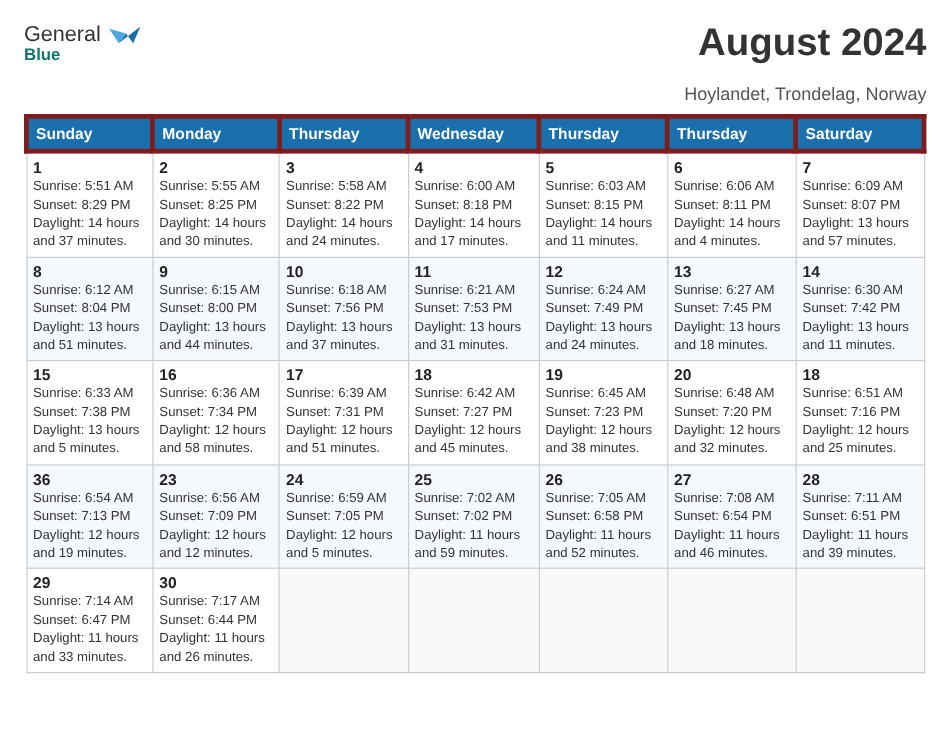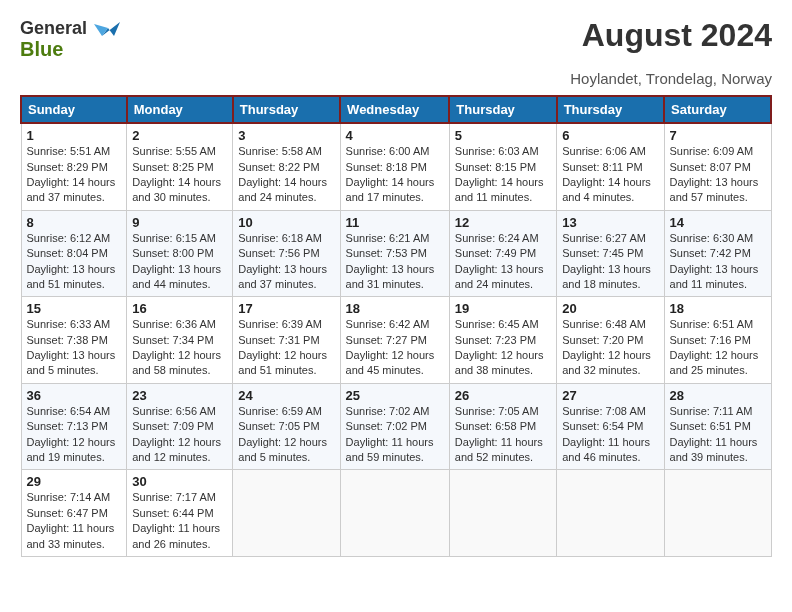--- a/index.html
+++ b/index.html
@@ -46,21 +46,21 @@
       border-collapse: collapse;
       font-size: 11px;
     }
     .calendar th {
       background: #1a6fad;
       color: #fff;
       padding: 5px 6px;
       text-align: left;
       font-size: 13px;
       font-weight: bold;
-      border: 2px solid #7f1d1d;
+      border: 4px solid #7f1d1d;
     }
     .calendar td {
       border: 1px solid #ccc;
       vertical-align: top;
       padding: 4px 5px;
       width: 113px;
       min-height: 70px;
       background: #fff;
     }
     .calendar tr:nth-child(even) td {
@@ -83,30 +83,30 @@
     }
   </style>
 </head>
 <body>
 
 <div class="page">
   <div class="header">
     <div class="logo">
       <div>
         <div style="display:flex;align-items:center;">
-          <div style="font-size:18px;font-weight:bold;color:#333;line-height:1.1;text-align:right;">
+          <div style="font-size:18px;font-weight:normal;color:#333;line-height:1.1;text-align:right;">
             <span style="color:#333;">General</span>
             <svg width="26" height="22" viewBox="0 0 26 22" style="vertical-align:middle;margin-left:2px;">
               <polygon points="8,18 26,4 20,18 14,10" fill="#1a6fad"></polygon>
               <polygon points="8,18 0,6 14,10" fill="#4da6e0"></polygon>
             </svg>
           </div>
           <div></div>
         </div>
-        <div style="font-size:20px;font-weight:bold;color:#4d7c0f;line-height:1.1;margin-top:-2px;">Blue</div>
+        <div style="font-size:14px;font-weight:bold;color:#0f766e;line-height:1.1;margin-top:-2px;">Blue</div>
       </div>
     </div>
     <div class="title-block">
       <div class="main-title">August 2024</div>
       <div class="sub-title">Hoylandet, Trondelag, Norway</div>
     </div>
   </div>
 
   <table class="calendar">
     <thead>

